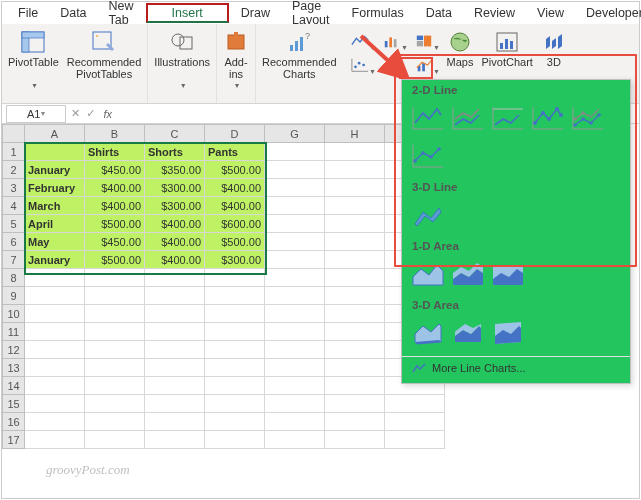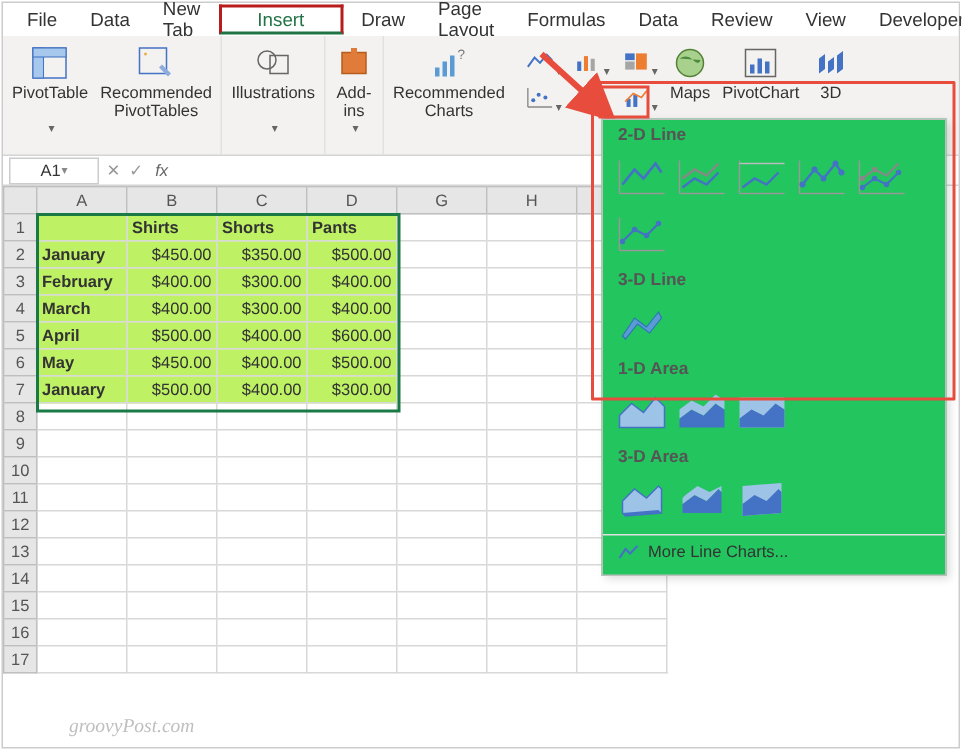--- a/index.html
+++ b/index.html
@@ -56,21 +56,21 @@
   .chart-menu { position: absolute; top: 77px; left: 399px; width: 230px; background: #22c55e; border: 1px solid #bfbfbf; box-shadow: 2px 2px 6px rgba(0,0,0,0.15); z-index: 20; padding-bottom: 4px; }
   .chart-menu .sect { padding: 4px 8px 2px 10px; font-weight: 600; font-size: 11.5px; color: #555; }
   .chart-menu .row { display: flex; flex-wrap: wrap; gap: 4px; padding: 3px 8px 4px 8px; }
   .chart-menu .opt { width: 36px; height: 34px; border: 1px solid transparent; display: flex; align-items: center; justify-content: center; cursor: pointer; }
   .chart-menu .opt svg { width: 34px; height: 30px; }
   .chart-menu .more { border-top: 1px solid #e0e0e0; margin-top: 2px; padding: 5px 10px; font-size: 11px; color: #333; cursor: pointer; display: flex; align-items: center; gap: 6px; }
   .chart-menu .more .ico2 { width: 14px; height: 12px; }
   .line-box-highlight { position: absolute; border: 2.5px solid #e74c3c; border-radius: 1px; pointer-events: none; top: 52px; left: 392px; width: 243px; height: 213px; z-index: 25; }
   .line-btn-highlight { position: absolute; border: 2.5px solid #e74c3c; pointer-events: none; top: 55px; left: 397px; width: 34px; height: 22px; z-index: 26; }
 
-  .watermark { position: absolute; bottom: 6px; left: 44px; font-size: 13px; color: #bfbfbf; font-style: italic; font-family: Georgia, serif; z-index: 5; }
+  .watermark { position: absolute; bottom: 20px; left: 44px; font-size: 13px; color: #bfbfbf; font-style: italic; font-family: Georgia, serif; z-index: 5; }
 </style>
 </head>
 <body>
 <div class="border-box">
 
 <div class="tab-row">
   <div class="tab">File</div>
   <div class="tab">Data</div>
   <div class="tab">New Tab</div>
   <div class="tab active insert-highlight">Insert</div>

